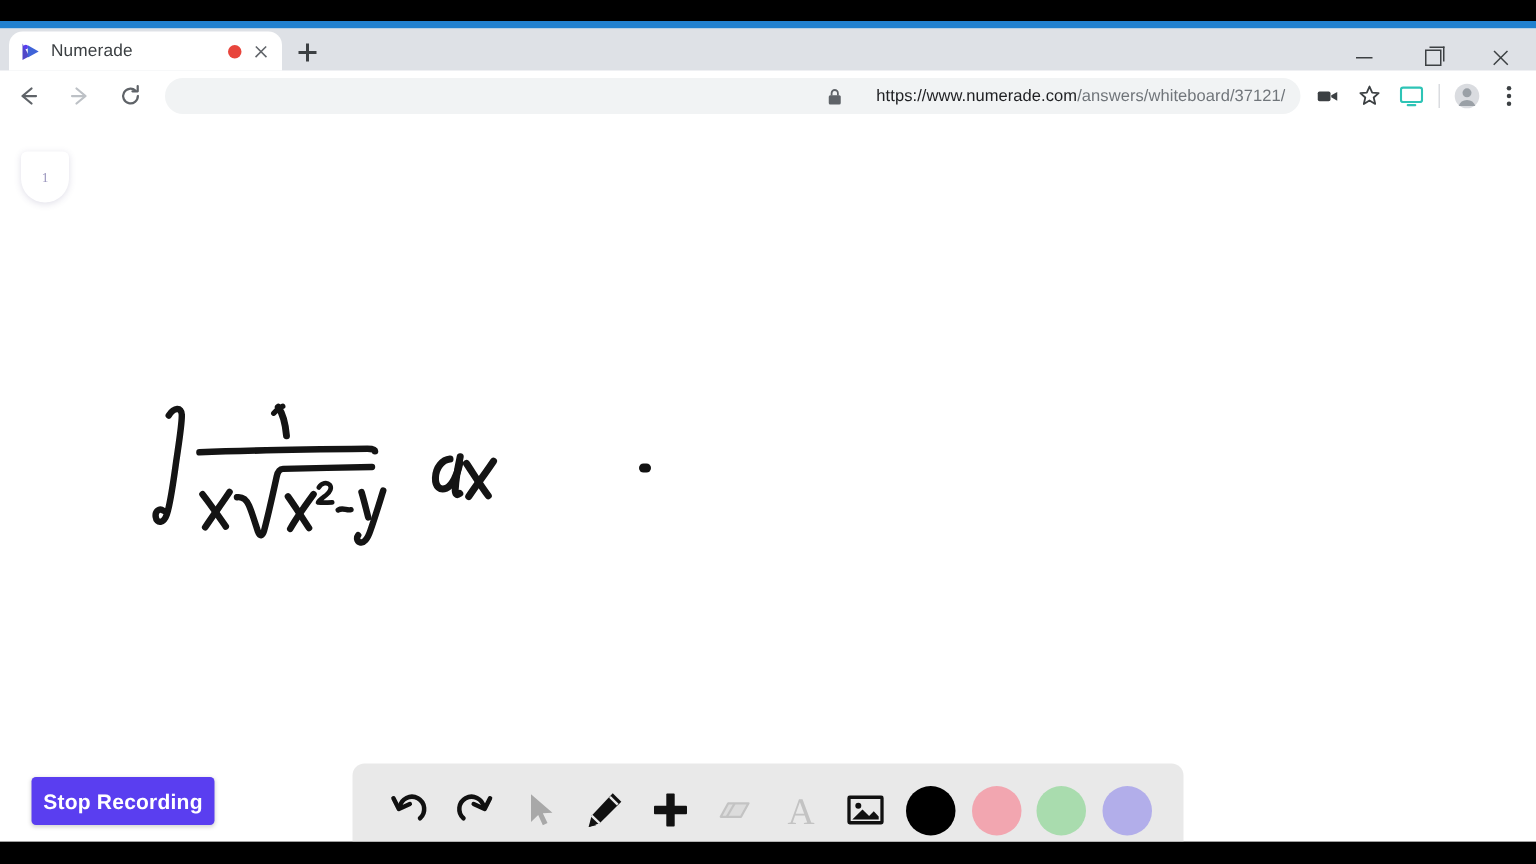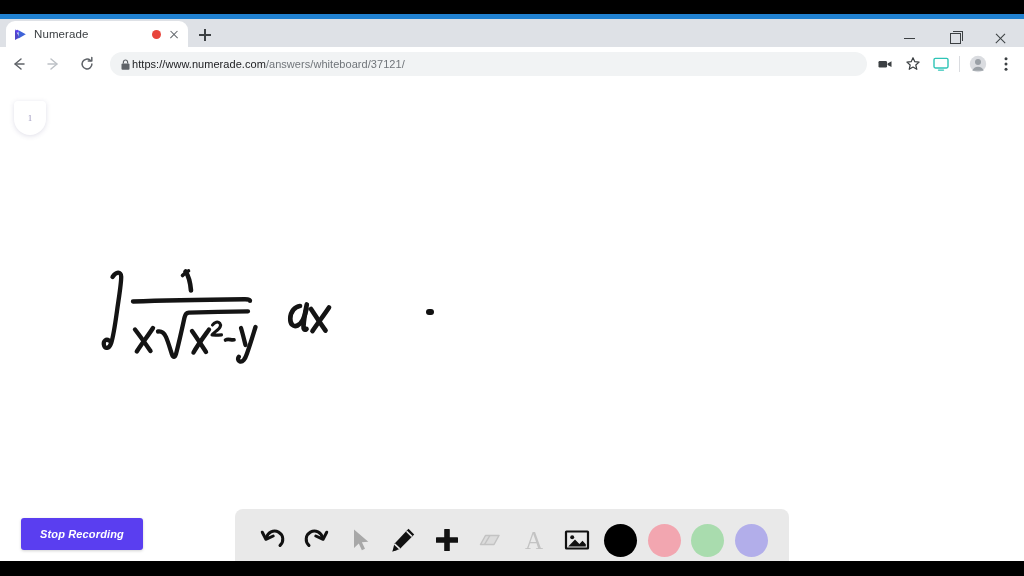--- a/index.html
+++ b/index.html
@@ -77,22 +77,23 @@
   .navbar {
     position:absolute; left:0; top:33px; width:1024px; height:34px;
     background:#ffffff; display:flex; align-items:center;
   }
   .navbtn { width:30px; height:30px; margin-left:4px; position:relative; flex:0 0 auto; }
   .navbtn svg { position:absolute; left:50%; top:50%; transform:translate(-50%,-50%); }
 
   .omnibox {
     flex: 1 1 auto; height:24px; margin-left:8px; margin-right:4px;
     background:#f1f3f4; border-radius:12px;
-    display:flex; align-items:center; padding: 0 10px; gap:1px;
+    display:flex; align-items:center; padding: 0 10px; gap:22px;
     min-width: 0;
+    justify-content: flex-end;
   }
   .omni-url {
     font-size:11px; color:#202124; white-space:nowrap; overflow:hidden;
     text-overflow:ellipsis; letter-spacing:0.05px;
   }
   .omni-url .dim { color:#70757a; }
 
   .navicons { display:flex; align-items:center; flex:0 0 auto; padding-right:4px; }
   .navicon { width:28px; height:28px; position:relative; }
   .navicon svg { position:absolute; left:50%; top:50%; transform:translate(-50%,-50%); }
@@ -119,21 +120,21 @@
     background:#111; border-radius:3px;
   }
 
   
   .stop-rec {
     position:absolute; left:21px; top:437px; width:122px; height:32px;
     background:#5a3ef0; border-radius:3px;
     display:flex; align-items:center; justify-content:center;
     box-shadow: 0 1px 3px rgba(0,0,0,0.18);
   }
-  .stop-rec-label { color:#ffffff; font-size:11px; font-weight:bold; letter-spacing:0.15px;font-style:italic; }
+  .stop-rec-label { color:#ffffff; font-size:14px; font-weight:bold; letter-spacing:0.15px; }
 
   
   .toolbar {
     position:absolute; left:235px; top:428px; width:554px; height:62px;
     background:#e9e9e9; border-radius:8px;
     display:flex; align-items:center; padding: 0 16px; gap: 0px;
   }
   .tool {
     width: 54px; height: 46px; position:relative;
     display:flex; align-items:center; justify-content:center;

